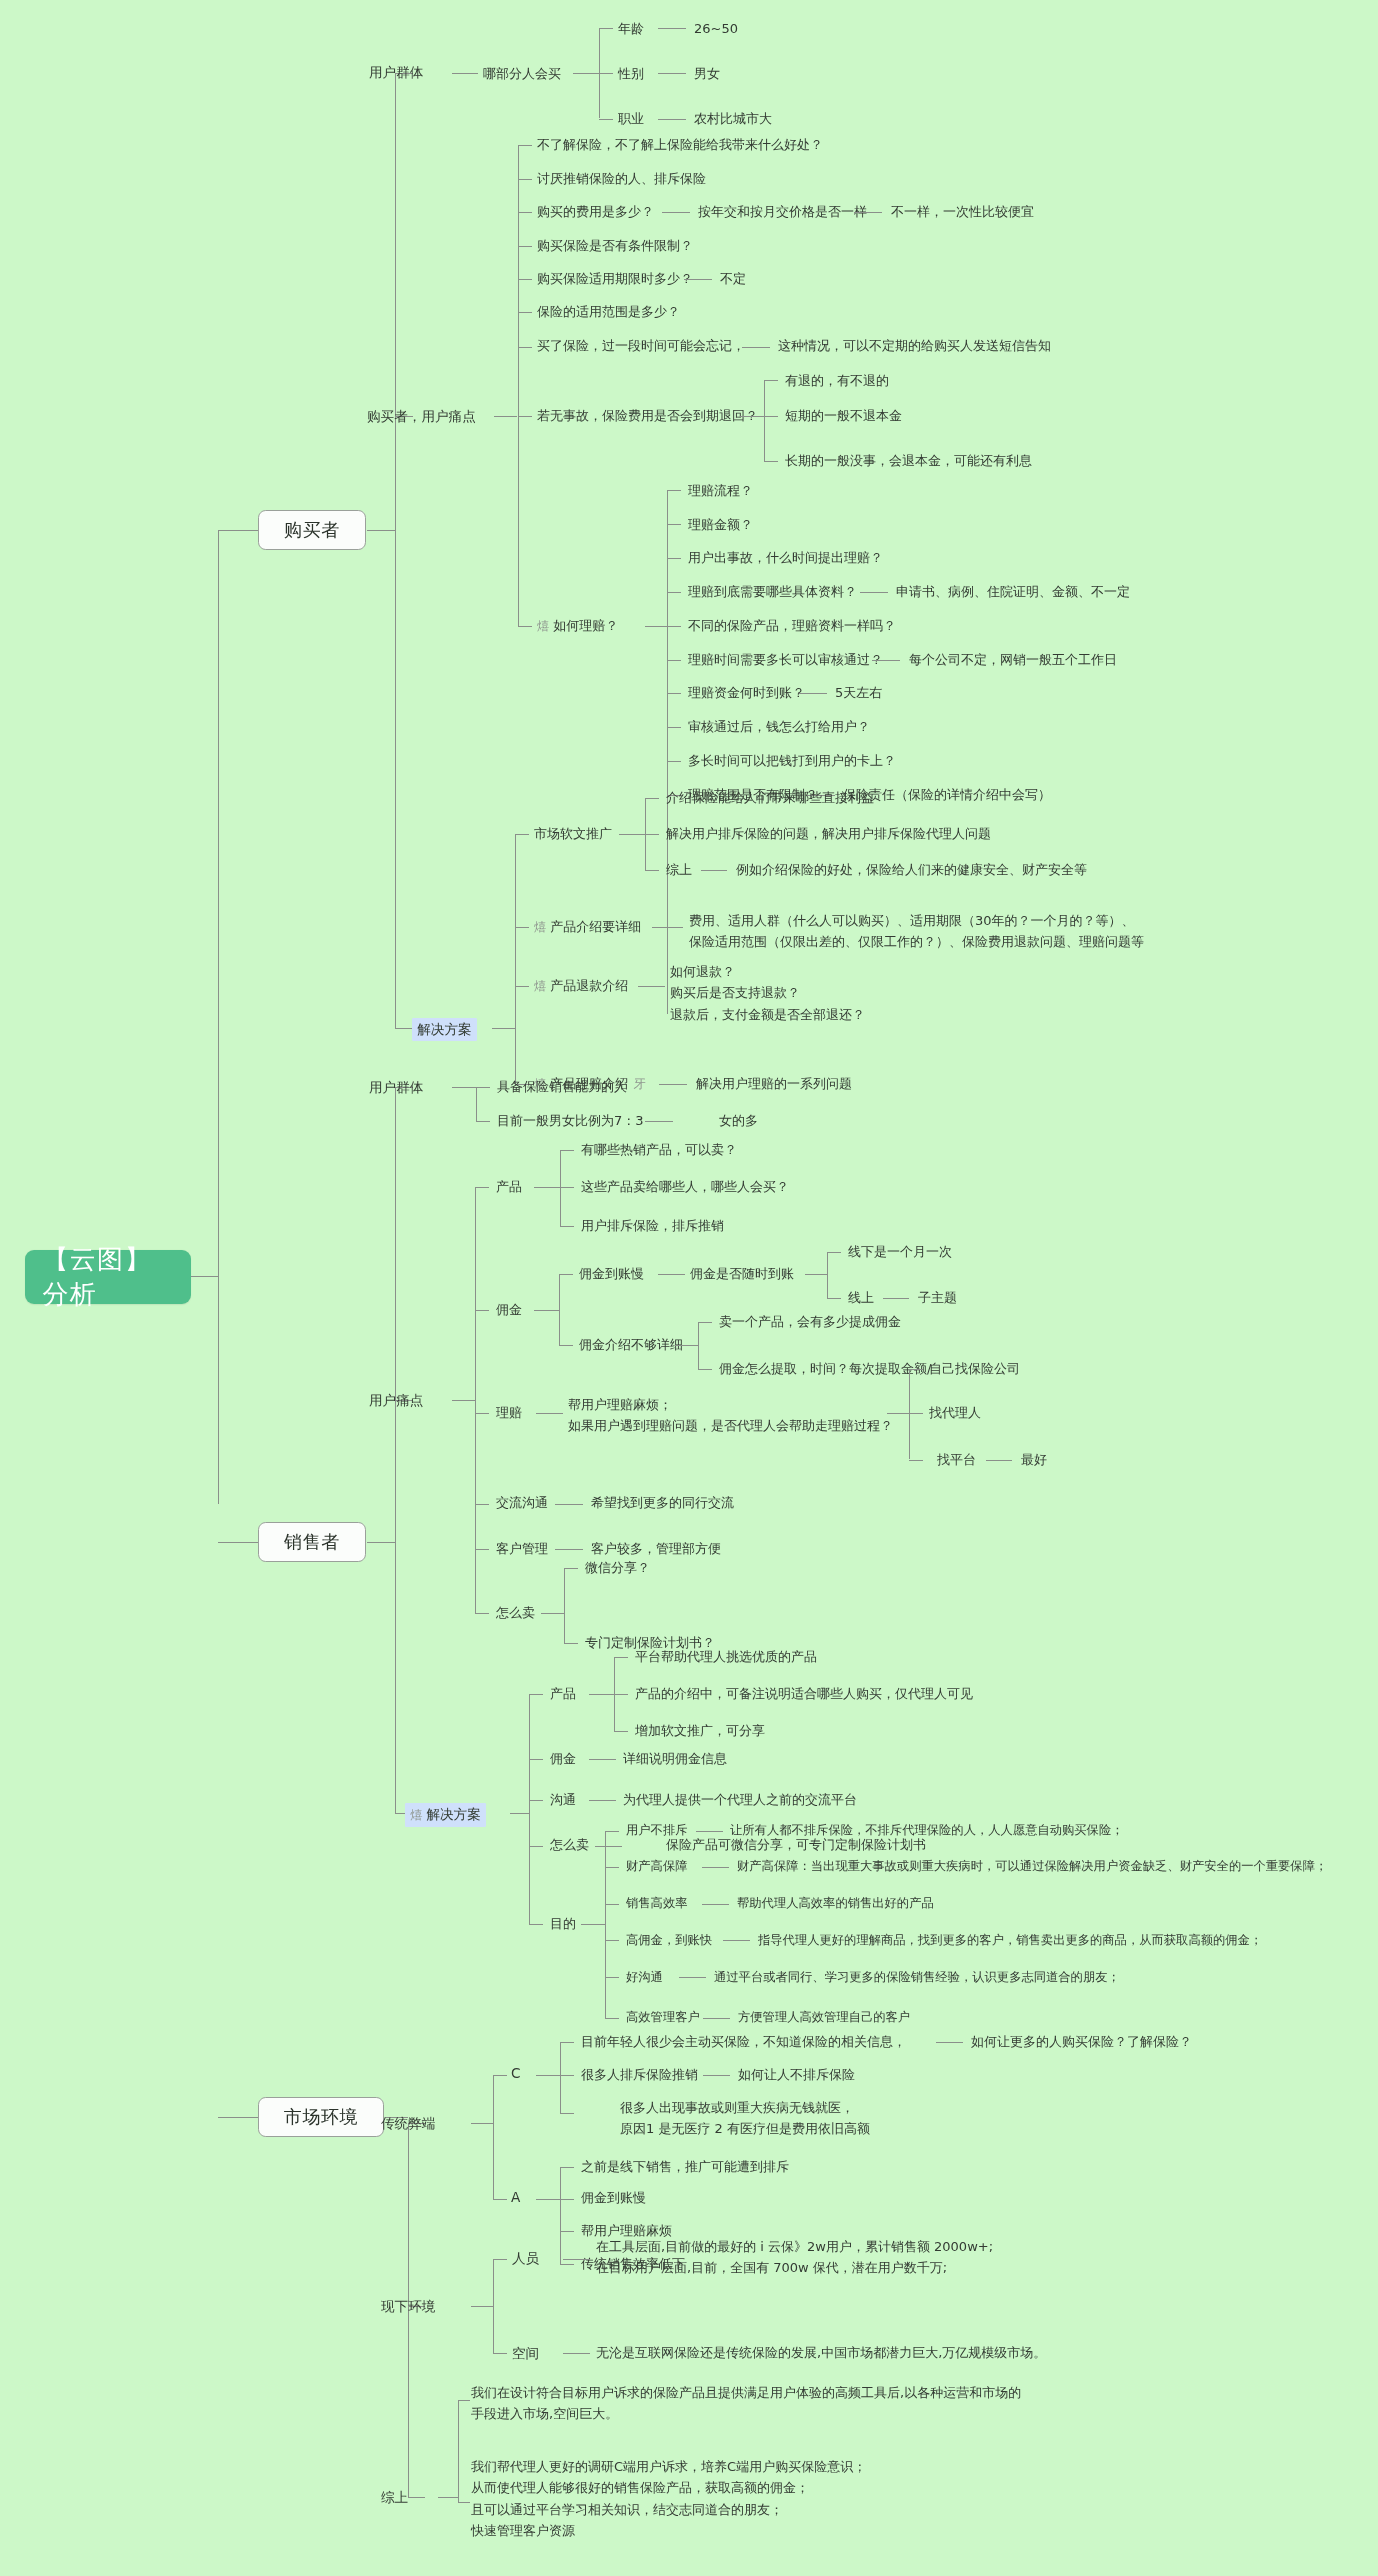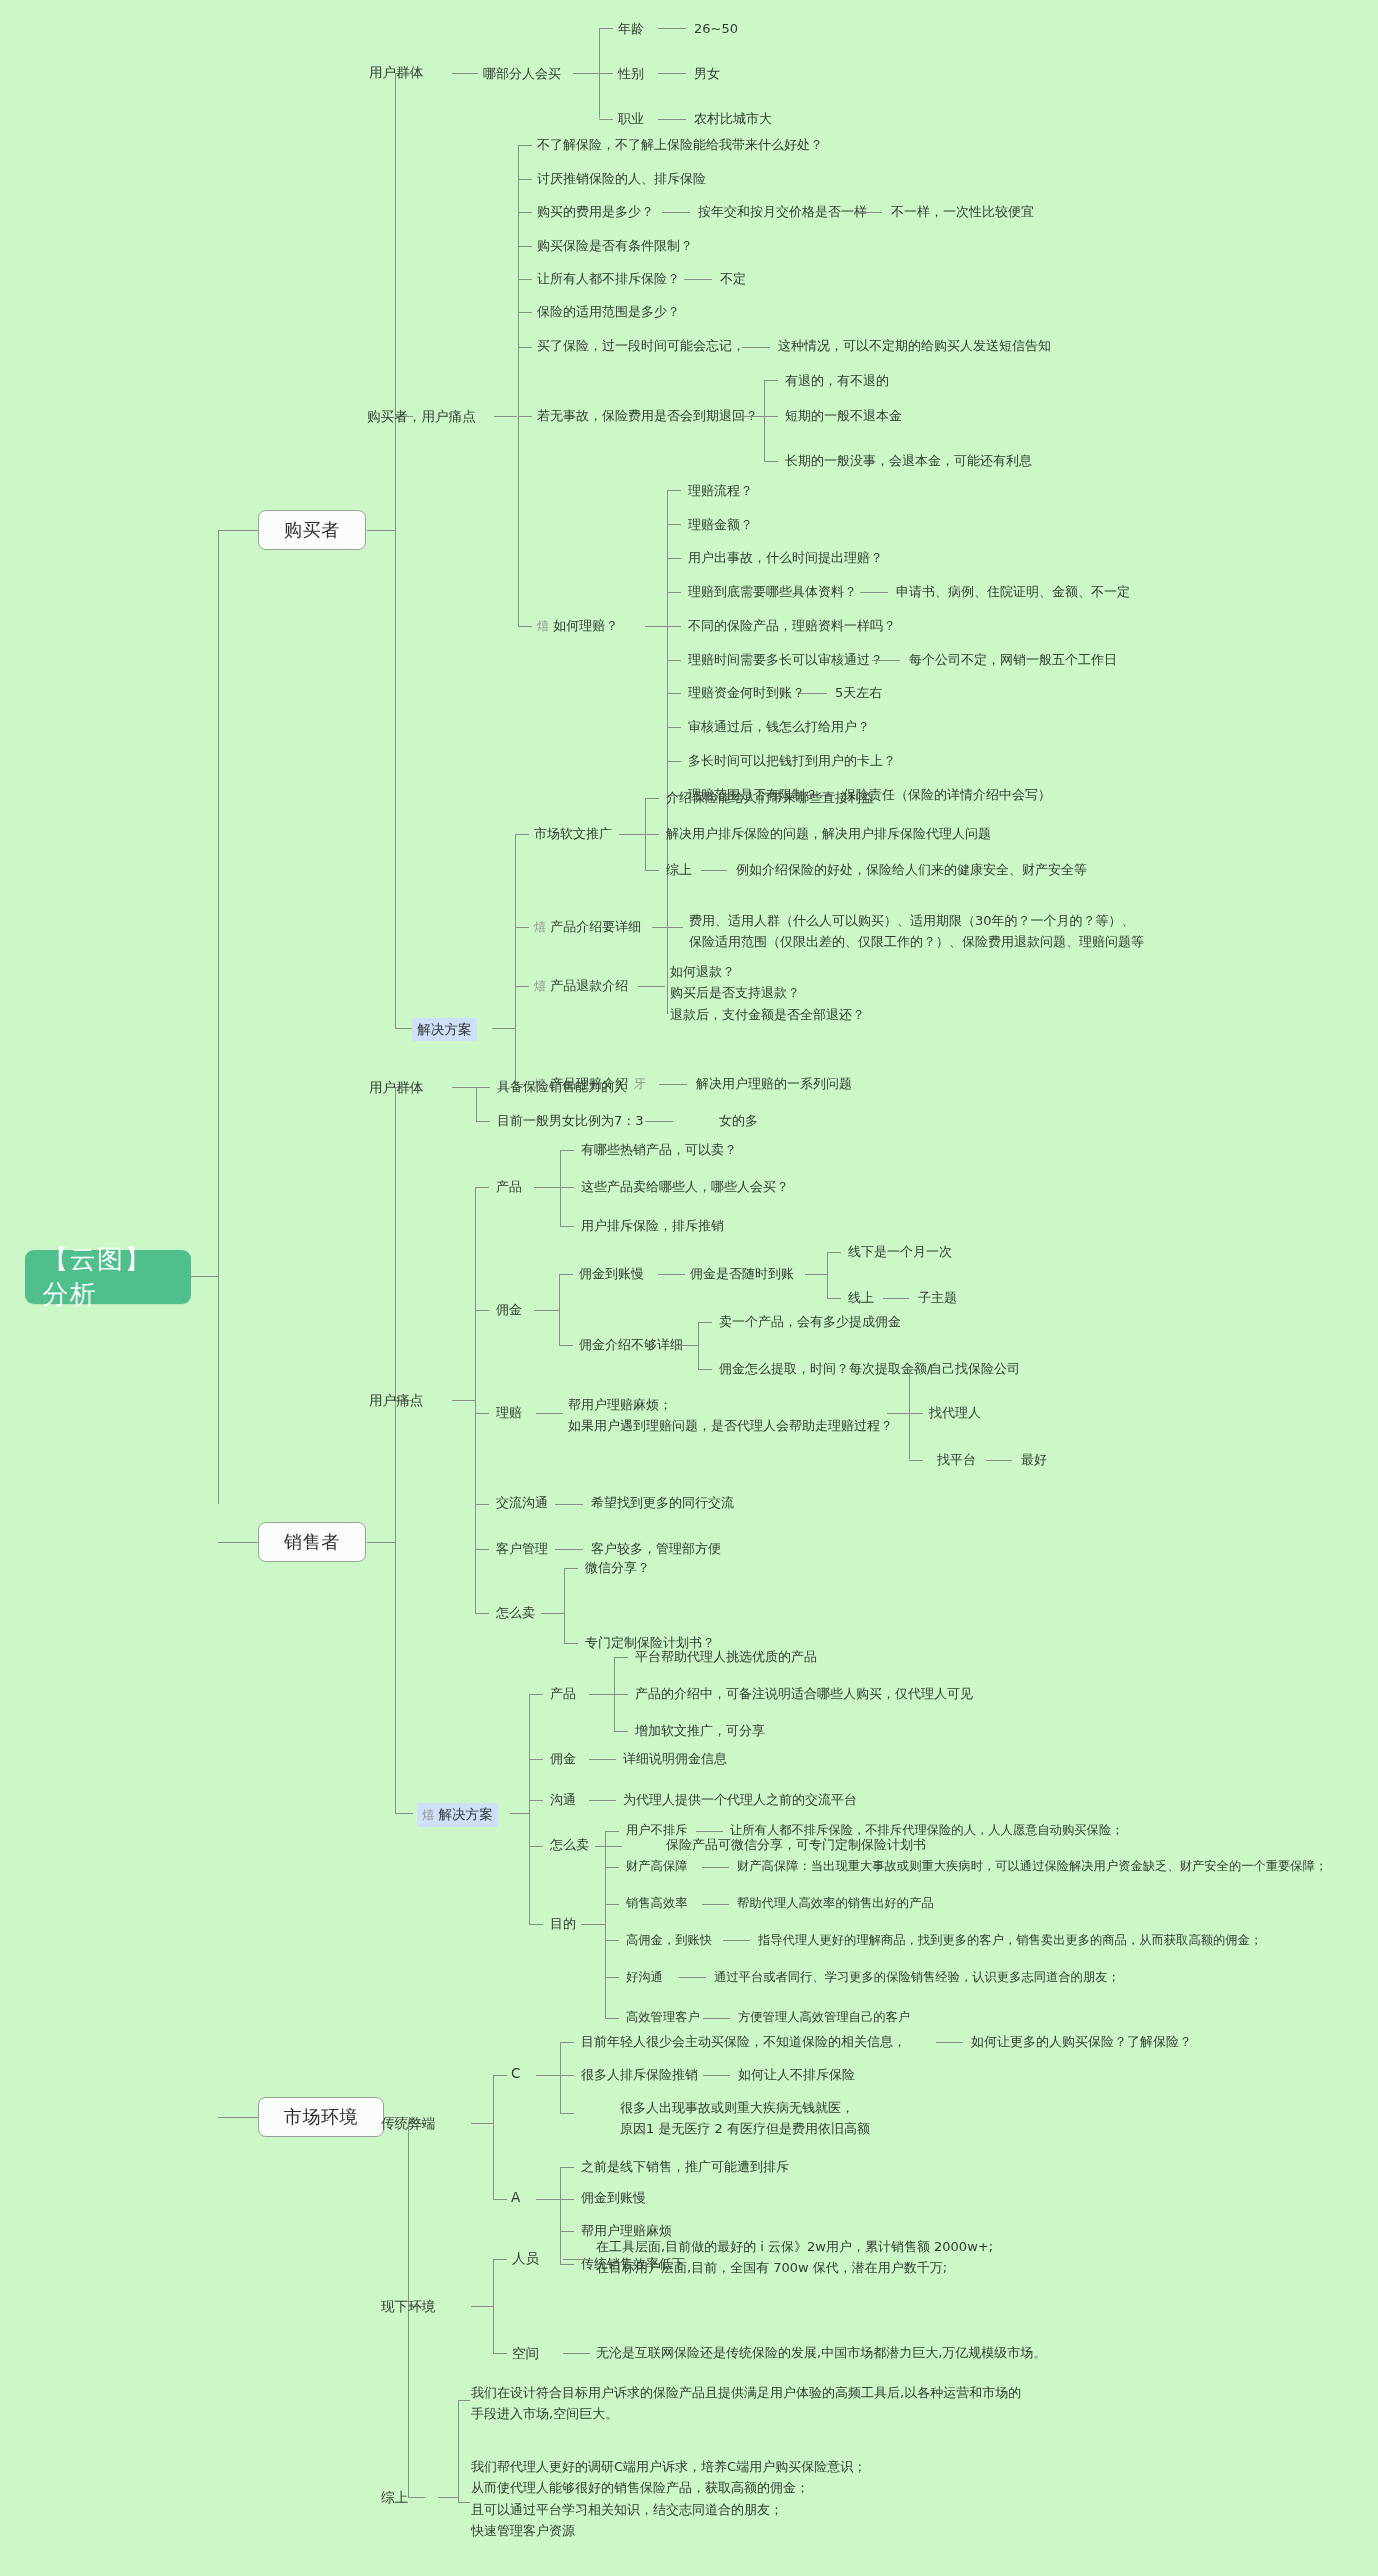--- a/index.html
+++ b/index.html
@@ -130,21 +130,21 @@
   <div class="node lvl3" style="left:537px; top:203px;">购买的费用是多少？</div>
   <div class="hline" style="left:662px; top:212px; width:28px;"></div>
   <div class="node lvl3" style="left:698px; top:203px;">按年交和按月交价格是否一样</div>
   <div class="hline" style="left:854px; top:212px; width:28px;"></div>
   <div class="node lvl3" style="left:891px; top:203px;">不一样，一次性比较便宜</div>
 
   <div class="hline" style="left:518px; top:246px; width:14px;"></div>
   <div class="node lvl3" style="left:537px; top:237px;">购买保险是否有条件限制？</div>
 
   <div class="hline" style="left:518px; top:279px; width:14px;"></div>
-  <div class="node lvl3" style="left:537px; top:270px;">让所有人都不排斥保险？</div>
+  <div class="node lvl3" style="left:537px; top:270px;">购买保险适用期限时多少？</div>
   <div class="hline" style="left:684px; top:279px; width:28px;"></div>
   <div class="node lvl3" style="left:720px; top:270px;">不定</div>
 
   <div class="hline" style="left:518px; top:312px; width:14px;"></div>
   <div class="node lvl3" style="left:537px; top:303px;">保险的适用范围是多少？</div>
 
   <div class="hline" style="left:518px; top:347px; width:14px;"></div>
   <div class="node lvl3" style="left:537px; top:337px;">买了保险，过一段时间可能会忘记，</div>
   <div class="hline" style="left:742px; top:347px; width:28px;"></div>
   <div class="node lvl3" style="left:778px; top:337px;">这种情况，可以不定期的给购买人发送短信告知</div>
@@ -327,21 +327,21 @@
   <div class="hline" style="left:475px; top:1613px; width:14px;"></div>
   <div class="node lvl3" style="left:496px; top:1604px;">怎么卖</div>
   <div class="hline" style="left:541px; top:1613px; width:23px;"></div>
   <div class="vline" style="left:564px; top:1568px; height:75px;"></div>
   <div class="hline" style="left:564px; top:1568px; width:14px;"></div>
   <div class="node lvl3" style="left:585px; top:1559px;">微信分享？</div>
   <div class="hline" style="left:564px; top:1643px; width:14px;"></div>
   <div class="node lvl3" style="left:585px; top:1634px;">专门定制保险计划书？</div>
 
   <div class="hline" style="left:395px; top:1813px; width:18px;"></div>
-  <div class="node lvl2 hl-blue" style="left:417px; top:1803px;text-align:center;"><span class="icon-marker">熺</span><span>解决方案</span></div>
+  <div class="node lvl2 hl-blue" style="left:405px; top:1803px;text-align:center;"><span class="icon-marker">熺</span><span>解决方案</span></div>
   <div class="hline" style="left:510px; top:1813px; width:19.4px;"></div>
   <div class="vline" style="left:529px; top:1694px; height:230px;"></div>
 
   <div class="hline" style="left:529px; top:1694px; width:14px;"></div>
   <div class="node lvl3" style="left:550px; top:1685px;">产品</div>
   <div class="hline" style="left:589px; top:1694px; width:26px;"></div>
   <div class="vline" style="left:614px; top:1657px; height:74px;"></div>
   <div class="hline" style="left:614px; top:1657px; width:14px;"></div>
   <div class="node lvl3" style="left:635px; top:1648px;">平台帮助代理人挑选优质的产品</div>
   <div class="hline" style="left:614px; top:1694px; width:14px;"></div>

